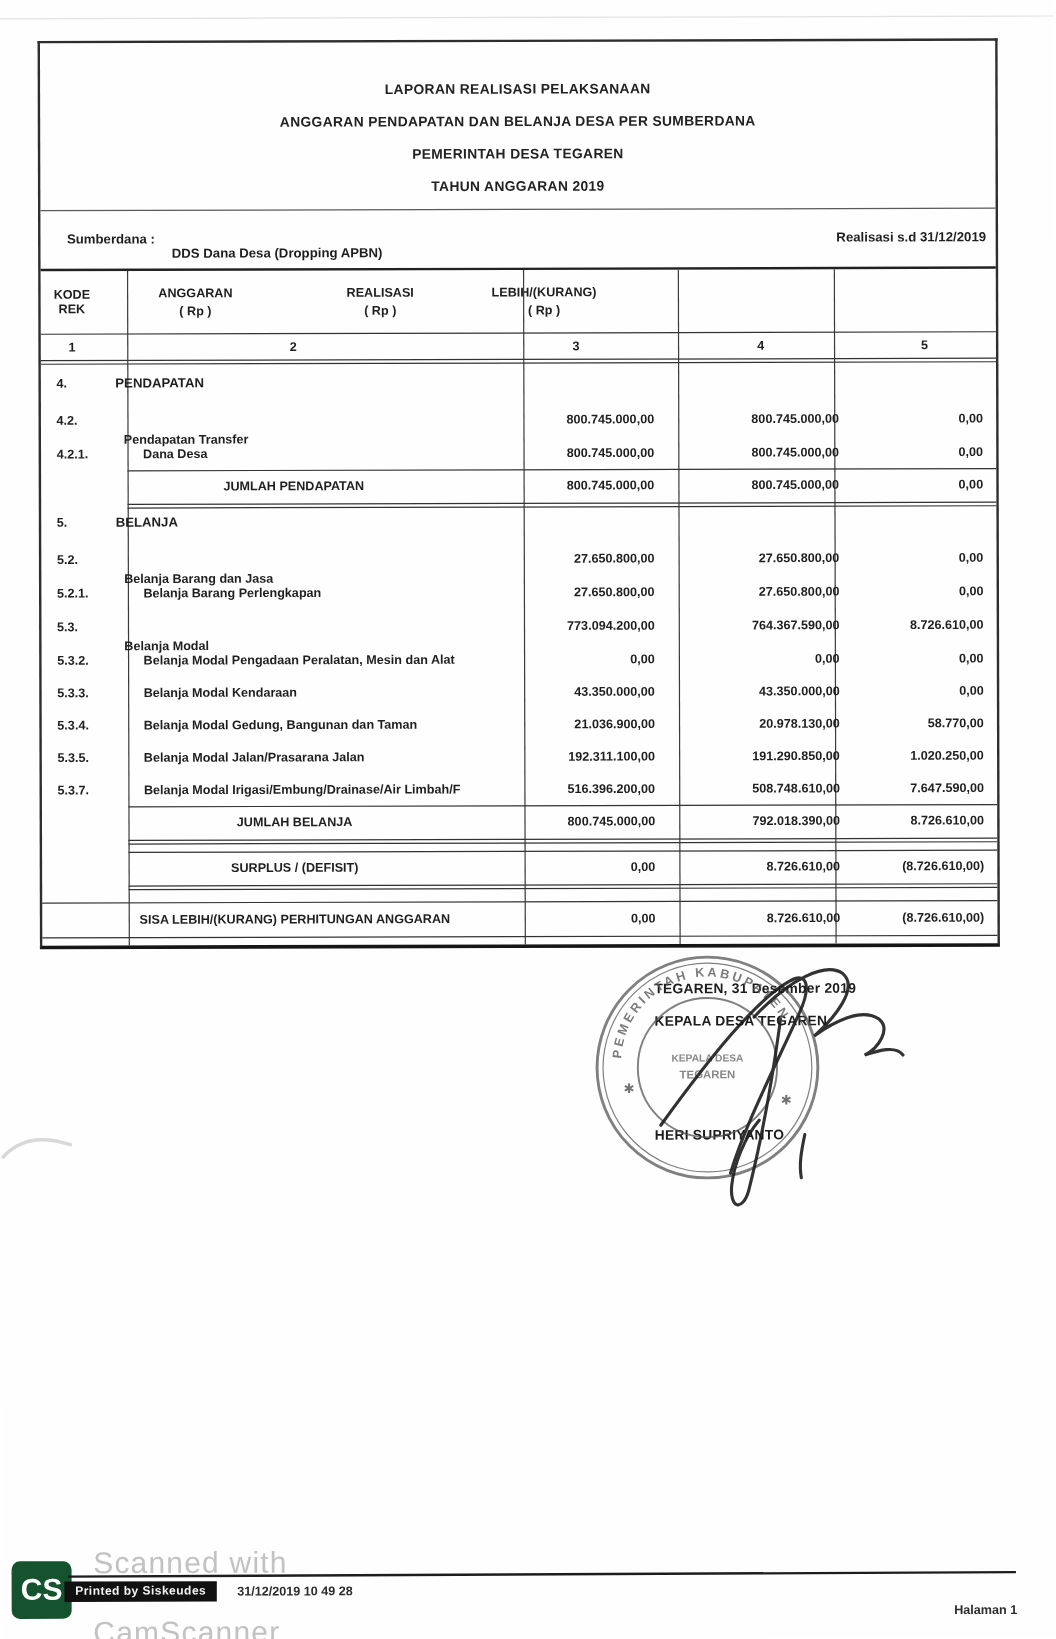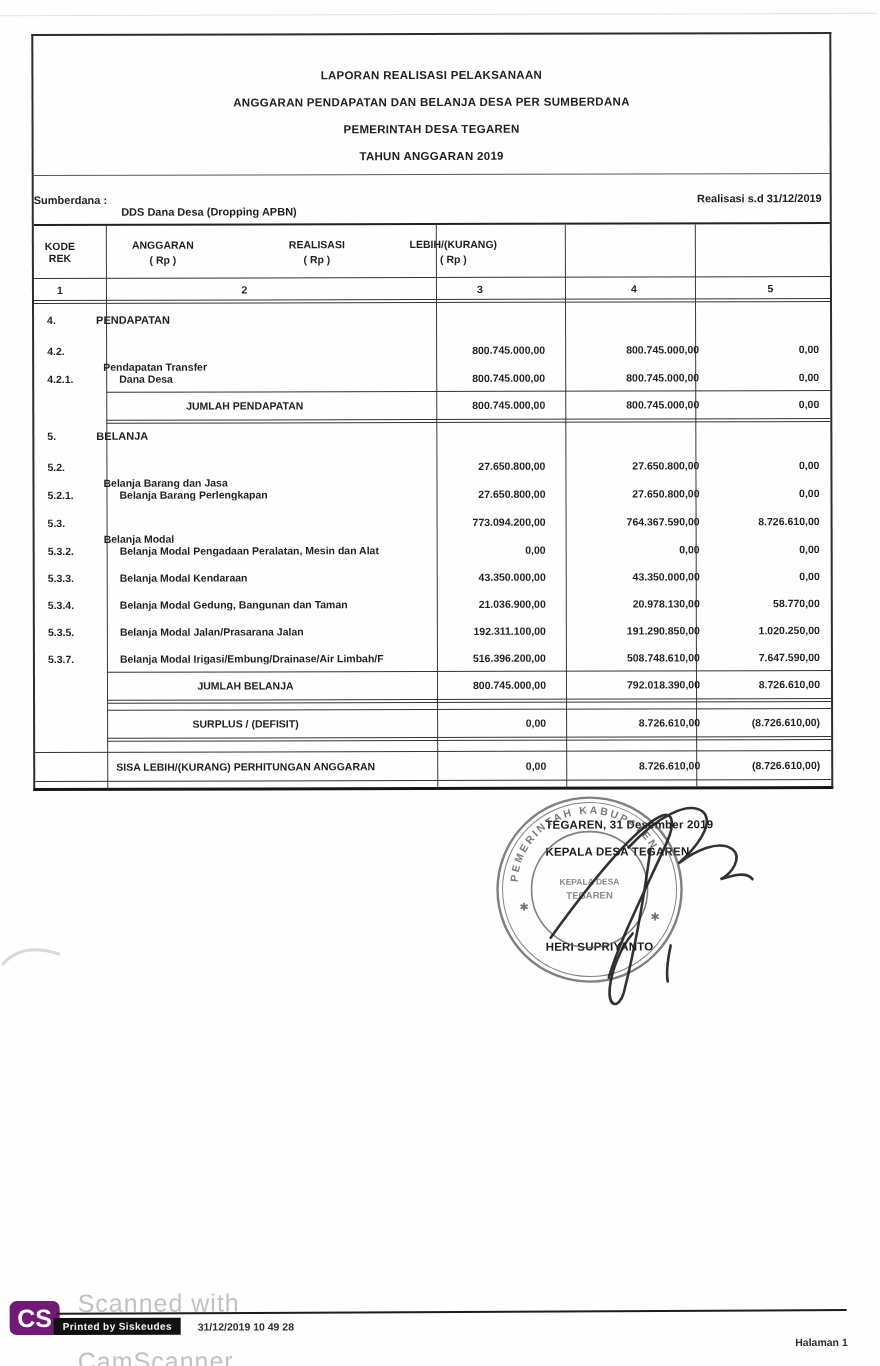--- a/index.html
+++ b/index.html
@@ -16,21 +16,21 @@
   .frame{
     position:absolute; left:33px; top:33px; width:800px; height:757px;
     border-top:2px solid var(--line); border-left:2px solid var(--line);
     border-right:2px solid var(--line); border-bottom:3px solid #161616;
     display:flex; flex-direction:column;
   }
   .title-block{height:140px; padding-top:27px; text-align:center; border-bottom:1.2px solid #5a5a5a;}
   .title-block div{font-weight:bold; font-size:11.5px; letter-spacing:.3px; line-height:27px; color:#222;}
   .meta-row{height:50px; display:flex; align-items:center; border-bottom:2.6px solid #222;
     font-weight:bold; font-size:11px;}
-  .meta-label{}
+  .meta-label{padding-left:22px;}
   .meta-value{padding-left:14px;margin-top:24px;}
   .meta-right{margin-left:auto; padding-right:8px;}
 
   .table-area{position:relative; flex:1; display:flex; flex-direction:column;}
   .vline{position:absolute; top:0; bottom:0; width:1.4px; background:#3a3a3a;}
   .vline.v1{left:72px}.vline.v2{left:402px}.vline.v3{left:531px}.vline.v4{left:661px}
 
   .header-row{height:53px; display:flex; border-bottom:1.2px solid #333;
     font-weight:bold; font-size:10.5px; text-align:center;}
   .hc{display:flex; flex-direction:column; justify-content:center; gap:3px;}
@@ -80,21 +80,21 @@
   
   .footer-line{position:absolute; left:55px; top:1311px; width:790px; height:2px; background:#1d1d1d;
     transform:rotate(-0.12deg);}
   .printed-bar{position:absolute; left:52px; top:1317px; background:var(--bar); color:#f3f3f3;
     font-weight:bold; font-size:10px; letter-spacing:.4px; padding:2.5px 9px 3px 9px;}
   .print-dt{position:absolute; left:196px; top:1320px; font-size:10.5px; font-weight:600; color:#2c2c2c;}
   .page-num{position:absolute; right:34px; top:1337px; font-size:10.5px; font-weight:600; color:#2c2c2c;}
 
   
   .wm{position:absolute; z-index:0; color:var(--watermark);}
-  .wm-logo{left:8px; top:1300px; width:50px; height:34px; background:#701a75; border-radius:7px;
+  .wm-logo{left:8px; top:1300px; width:50px; height:48px; background:#14532d; border-radius:7px;
     display:flex; align-items:center; justify-content:center; font-weight:bold; font-size:25px; color:#fff;}
   .wm-l1{left:76px; top:1288px; font-size:25px; font-weight:500; letter-spacing:1px;}
   .wm-l2{left:76px; top:1322px; font-size:25px; font-weight:500; letter-spacing:1px;margin-top:24px;}
   .frame,.sigblock,.footer-line,.printed-bar,.print-dt,.page-num{z-index:2;}
 </style>
 </head>
 <body>
 
 <div class="page">
   <div class="scan-edge"></div>

